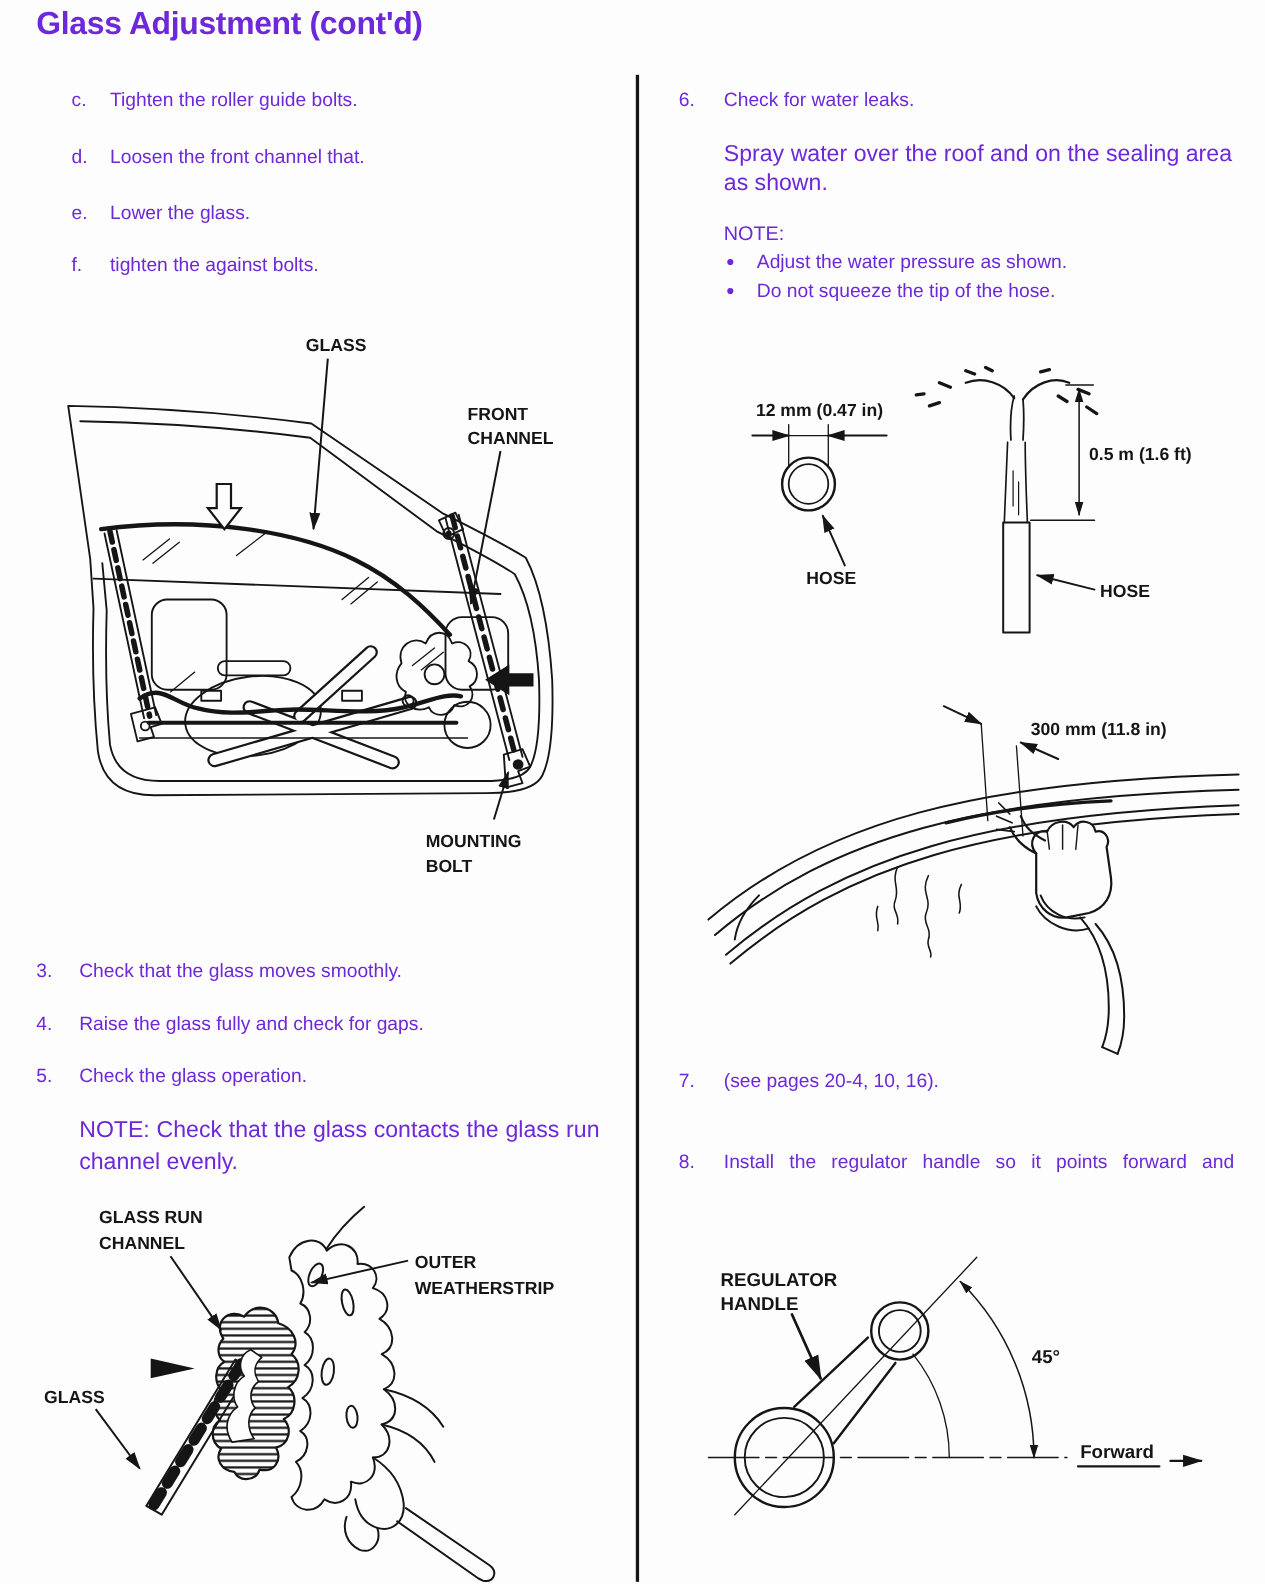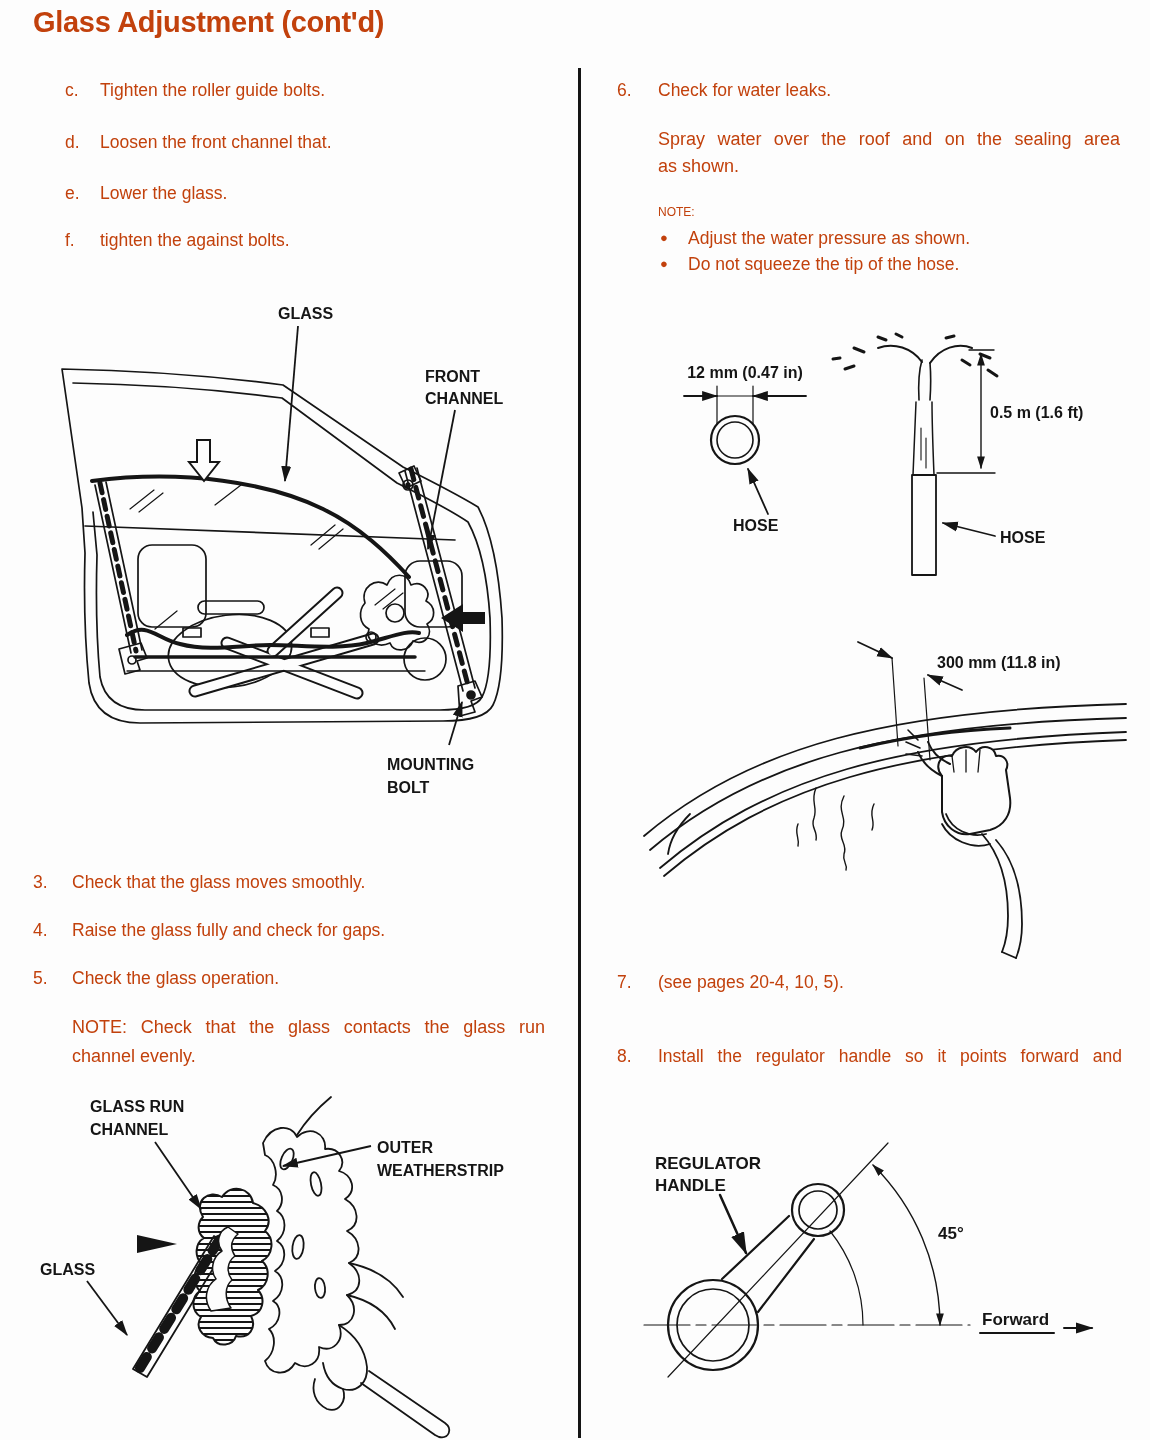--- a/index.html
+++ b/index.html
@@ -1,26 +1,26 @@
 <!DOCTYPE html>
 <html><head>
 <meta charset="utf-8">
 <style>
   html,body{margin:0;padding:0;background:#e8e8e8;}
   .page{position:relative;width:1150px;height:1440px;background:#fdfdfd;overflow:hidden;
-        font-family:"Liberation Sans",sans-serif;color:#c2410c;}
+        font-family:"Liberation Sans",sans-serif;color:#6d28d9;}
   .abs{position:absolute;}
   .title{position:absolute;left:33px;top:6px;font-size:29px;font-weight:700;letter-spacing:-0.3px;}
   .divider{position:absolute;left:578px;top:68px;width:3px;height:1370px;background:#151515;}
   .step{position:absolute;display:flex;font-size:17.5px;line-height:28px;}
   .step .num{flex:none;width:35px;}
   .rstep .num{width:41px;}
   .jl{text-align:justify;text-align-last:justify;}
-  .note{position:absolute;font-size:18px;line-height:29px;}
-  .noteh{position:absolute;font-size:12px;line-height:26px;}
+  .note{position:absolute;font-size:21px;line-height:29px;}
+  .noteh{position:absolute;font-size:18px;line-height:26px;}
   .bullet{position:absolute;display:flex;font-size:17.5px;line-height:26px;}
   .bullet .blt{flex:none;width:28px;font-size:13px;}
   svg{position:absolute;overflow:visible;}
   svg text{font-family:"Liberation Sans",sans-serif;font-weight:700;font-size:16px;fill:#151515;}
   .reg text{font-size:17px;}
 </style>
 </head>
 <body>
 
 <div class="page">
@@ -92,21 +92,21 @@
     <div>Adjust the water pressure as shown.</div>
   </div>
   <div class="bullet" style="left:660px;top:251px">
     <span class="blt">●</span>
     <div>Do not squeeze the tip of the hose.</div>
   </div>
 
   <div class="step rstep" style="left:617px;top:968px">
     <span class="num">7.</span>
     <div style="width:464px">
-      <div>(see pages 20-4, 10, 5).</div>
+      <div>(see pages 20-4, 10, 16).</div>
     </div>
   </div>
   <div class="step rstep" style="left:617px;top:1042px">
     <span class="num">8.</span>
     <div style="width:464px">
       <div class="jl">Install the regulator handle so it points forward and</div>
     </div>
   </div>
 
   <svg class="abs" style="left:35px;top:293px" width="545" height="535" viewBox="0 0 545 535">

